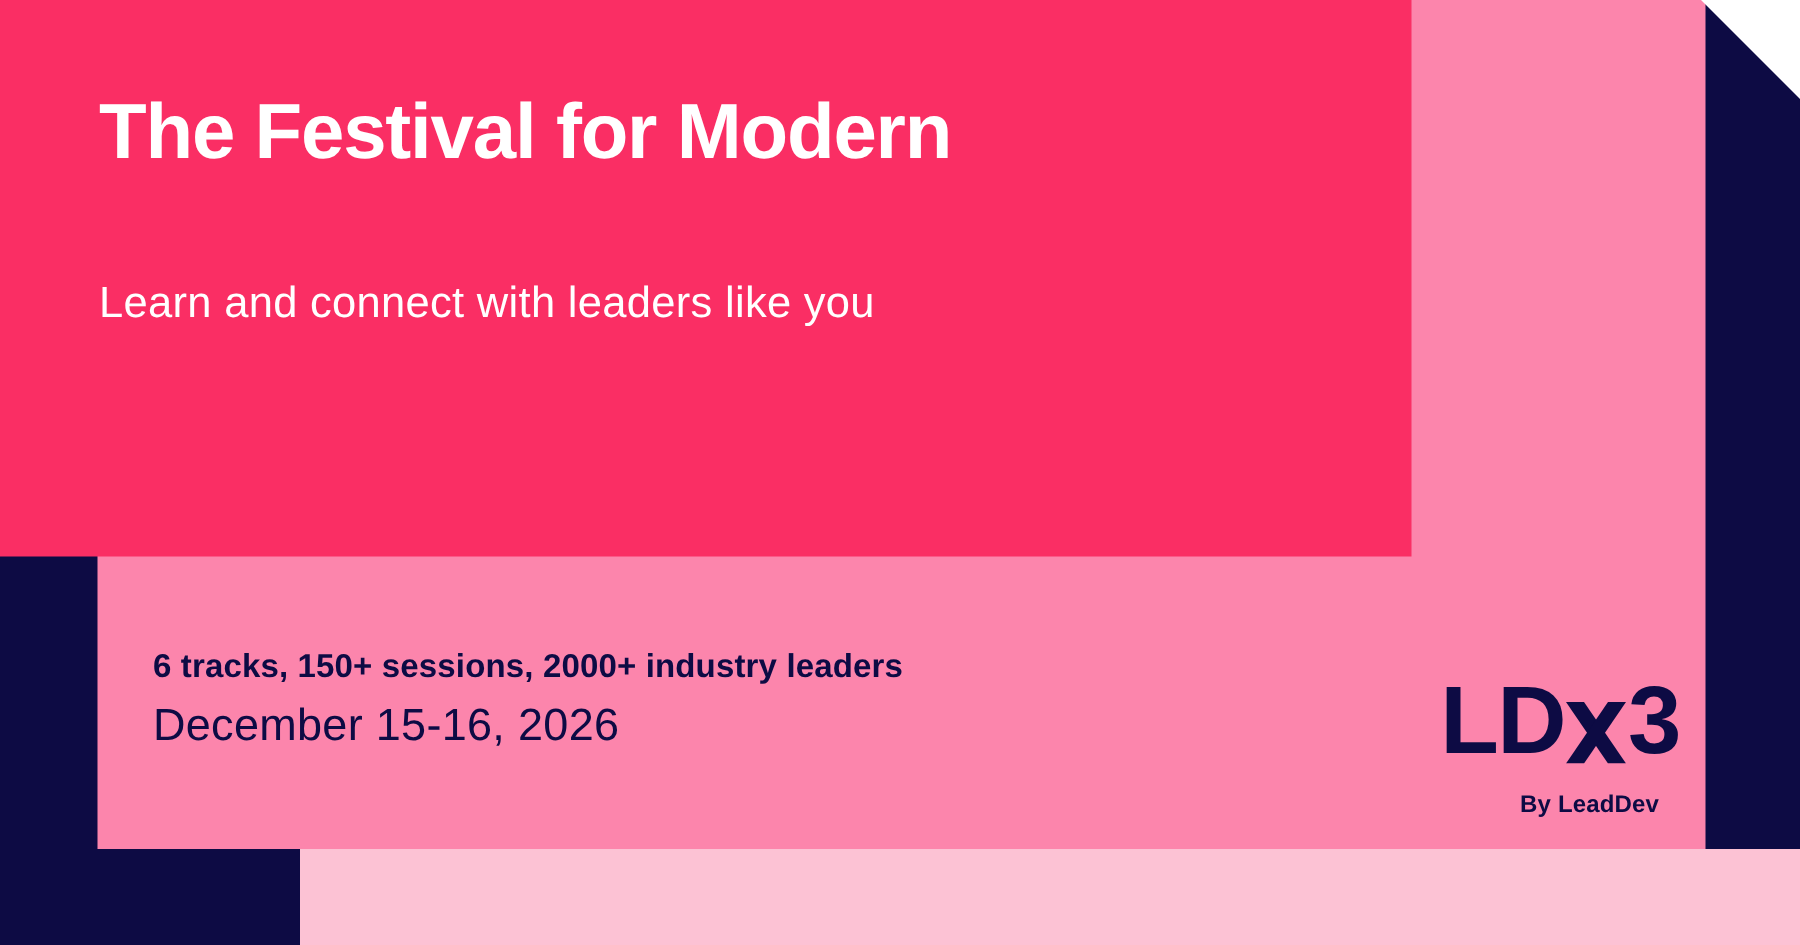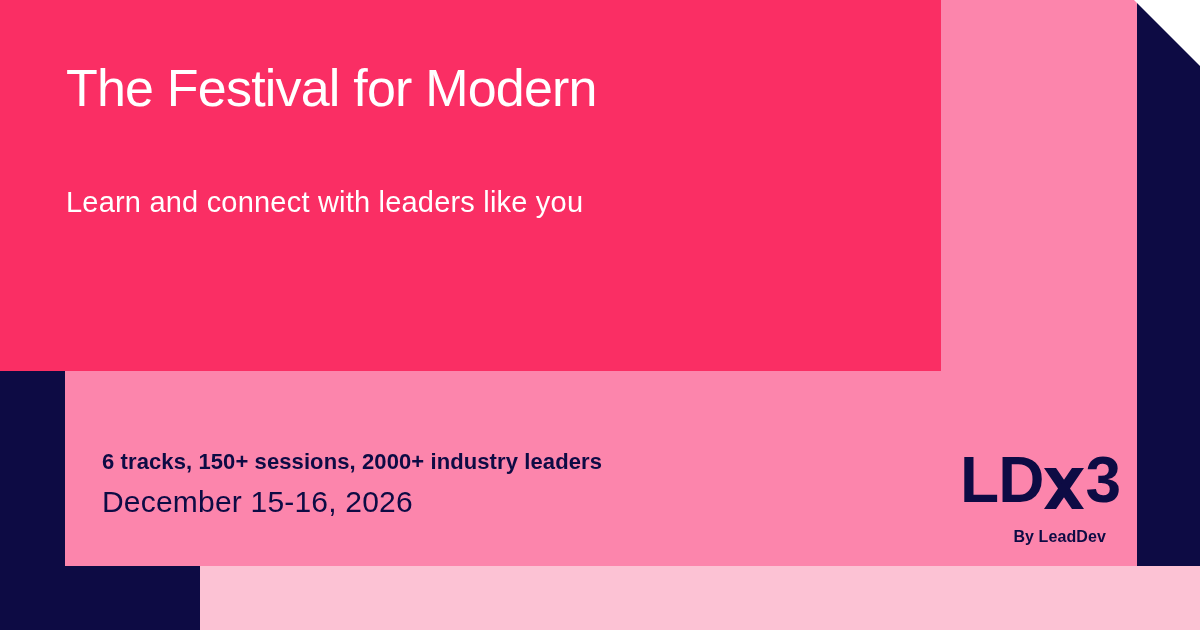--- a/index.html
+++ b/index.html
@@ -62,41 +62,41 @@
     position: absolute;
     left: 66px;
     top: 58px;
     width: 800px;
   }
 
   #headline {
     margin: 0;
     color: #ffffff;
     font-size: 52px;
-    font-weight: normal;
+    font-weight: bold;
     line-height: 1.18;
     letter-spacing: -0.8px;
   }
   #headline .hl-line { display: block; }
 
   #subtitle {
     margin: 0;
     padding-top: 66px;
     color: #ffffff;
     font-size: 29px;
     font-weight: 300;
     letter-spacing: 0.2px;
     line-height: 1.2;
   }
 
   
   #details {
     position: absolute;
     left: 102px;
-    top: 448px;
+    top: 430px;
     width: 760px;
   }
 
   #stats-line {
     margin: 0;
     color: #0D0B44;
     font-size: 22px;
     font-weight: bold;
     letter-spacing: 0.1px;
     line-height: 1.25;

